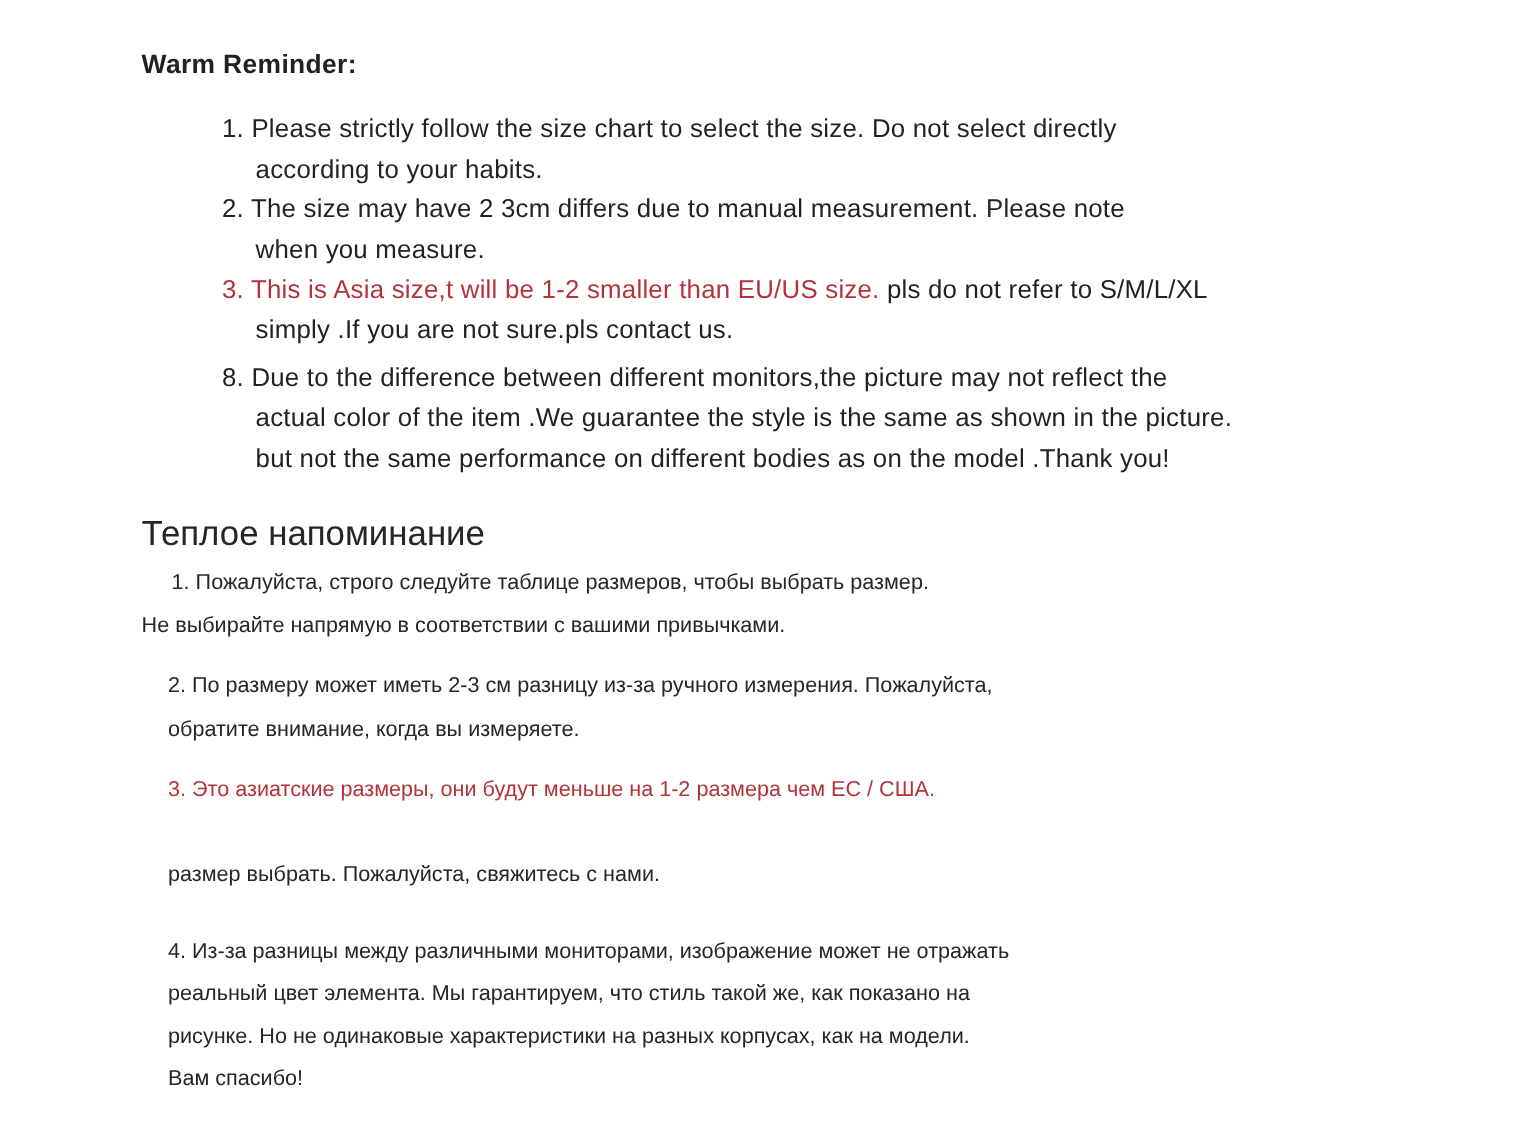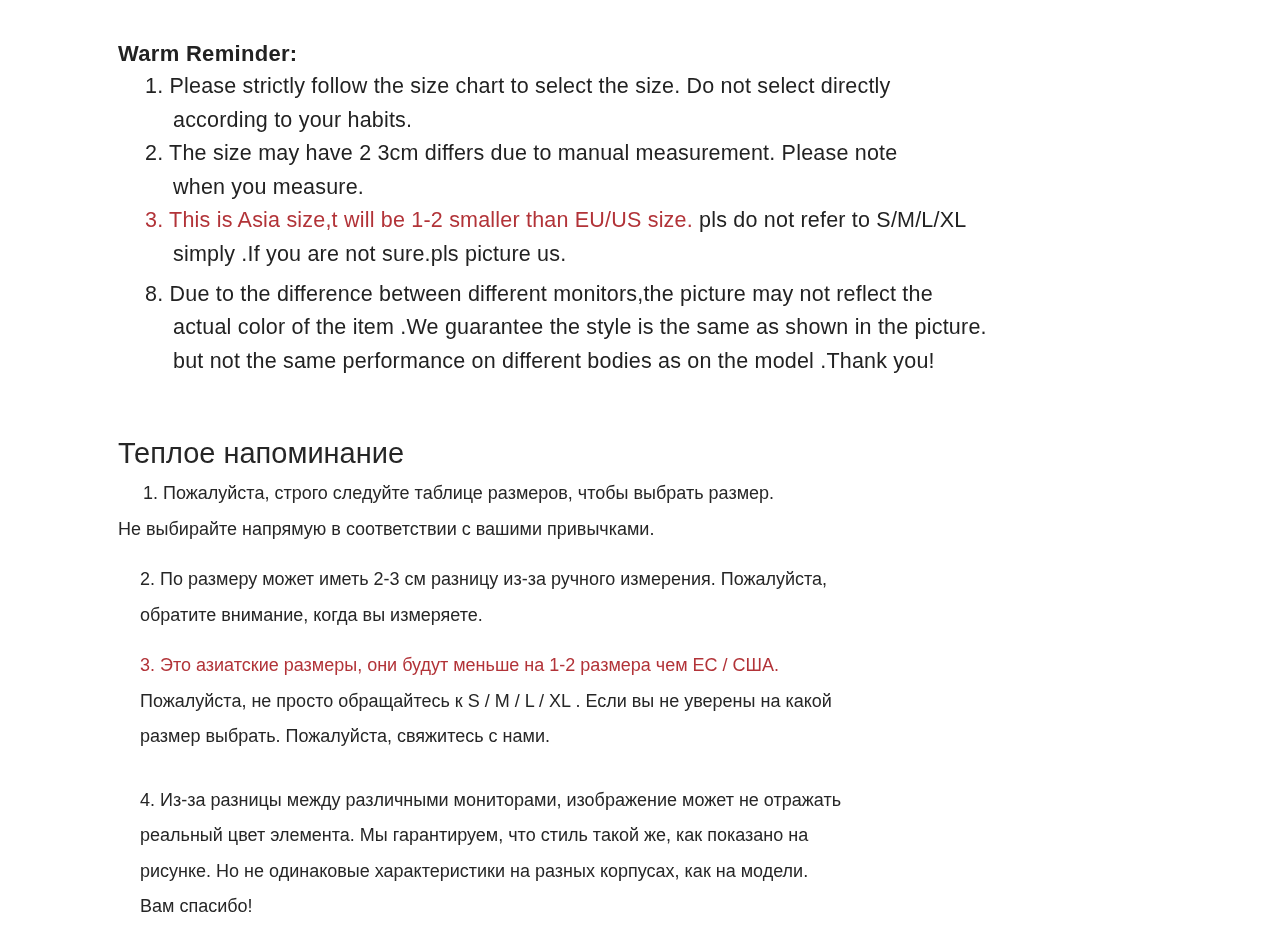--- a/index.html
+++ b/index.html
@@ -29,35 +29,35 @@
     font-family: "Liberation Sans", "DejaVu Sans", sans-serif;
     color: var(--en-text);
   }
   .en-title {
     margin: 0 0 0 118px;
     font-size: 22px;
     font-weight: 600;
     line-height: 26px;
     letter-spacing: 0.3px;
   }
-  .en-list { margin-top: 3px; }
+  .en-list { margin-top: 24px; padding-left: 40px; }
   .en-item {
     margin-left: 173px;
     text-indent: -28px;
     font-size: 21.5px;
     font-weight: 500;
     line-height: 33.6px;
     letter-spacing: 0.2px;
   }
   .en-item.gap-top { margin-top: 6px; }
   .red-text { color: var(--red); }
 
   
   .ru-section {
-    margin-top: 58px;
+    margin-top: 29px;
     font-family: "Liberation Sans", "DejaVu Sans", sans-serif;
     color: var(--ru-text);
   }
   .ru-title {
     margin: 0 0 0 118px;
     font-size: 29px;
     font-weight: 400;
     line-height: 34px;
   }
   .ru-item {
@@ -87,21 +87,21 @@
         <span>according to your habits.</span>
       </div>
 
       <div class="en-item">
         <span>2. The size may have 2 3cm differs due to manual measurement. Please note</span><br>
         <span>when you measure.</span>
       </div>
 
       <div class="en-item">
         <span class="red-text">3. This is Asia size,t will be 1-2 smaller than EU/US size.</span><span> pls do not refer to S/M/L/XL</span><br>
-        <span>simply .If you are not sure.pls picture us.</span>
+        <span>simply .If you are not sure.pls contact us.</span>
       </div>
 
       <div class="en-item gap-top">
         <span>8. Due to the difference between different monitors,the picture may not reflect the</span><br>
         <span>actual color of the item .We guarantee the style is the same as shown in the picture.</span><br>
         <span>but not the same performance on different bodies as on the model .Thank you!</span>
       </div>
     </div>
   </section>
 
@@ -113,21 +113,21 @@
       <span>Не выбирайте напрямую в соответствии с вашими привычками.</span>
     </div>
 
     <div class="ru-item">
       <span>2. По размеру может иметь 2-3 см разницу из-за ручного измерения. Пожалуйста,</span><br>
       <span>обратите внимание, когда вы измеряете.</span>
     </div>
 
     <div class="ru-item">
       <span class="red-text">3. Это азиатские размеры, они будут меньше на 1-2 размера чем ЕС / США.</span><br>
-      <span>Пожалуйста, не просто обращайтесь к S / M / L / XL . Если вы не уверены на какой</span><br>
+      <br>
       <span>размер выбрать. Пожалуйста, свяжитесь с нами.</span>
     </div>
 
     <div class="ru-item big-gap">
       <span>4. Из-за разницы между различными мониторами, изображение может не отражать</span><br>
       <span>реальный цвет элемента. Мы гарантируем, что стиль такой же, как показано на</span><br>
       <span>рисунке. Но не одинаковые характеристики на разных корпусах, как на модели.</span><br>
       <span>Вам спасибо!</span>
     </div>
   </section>

